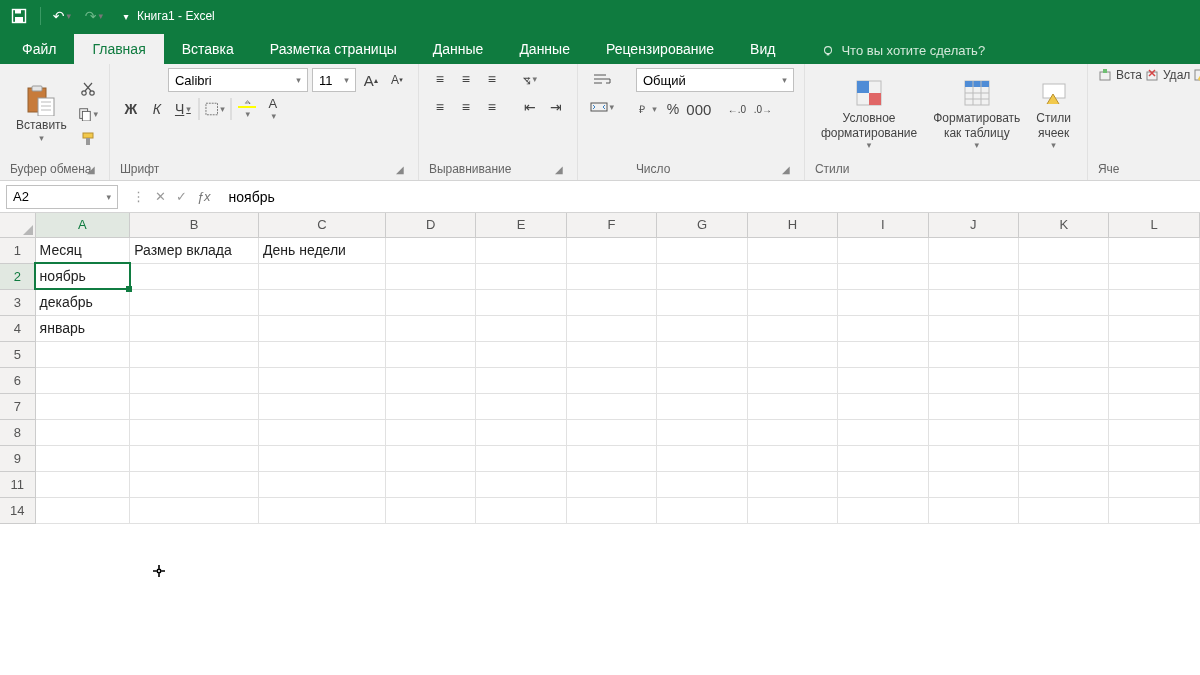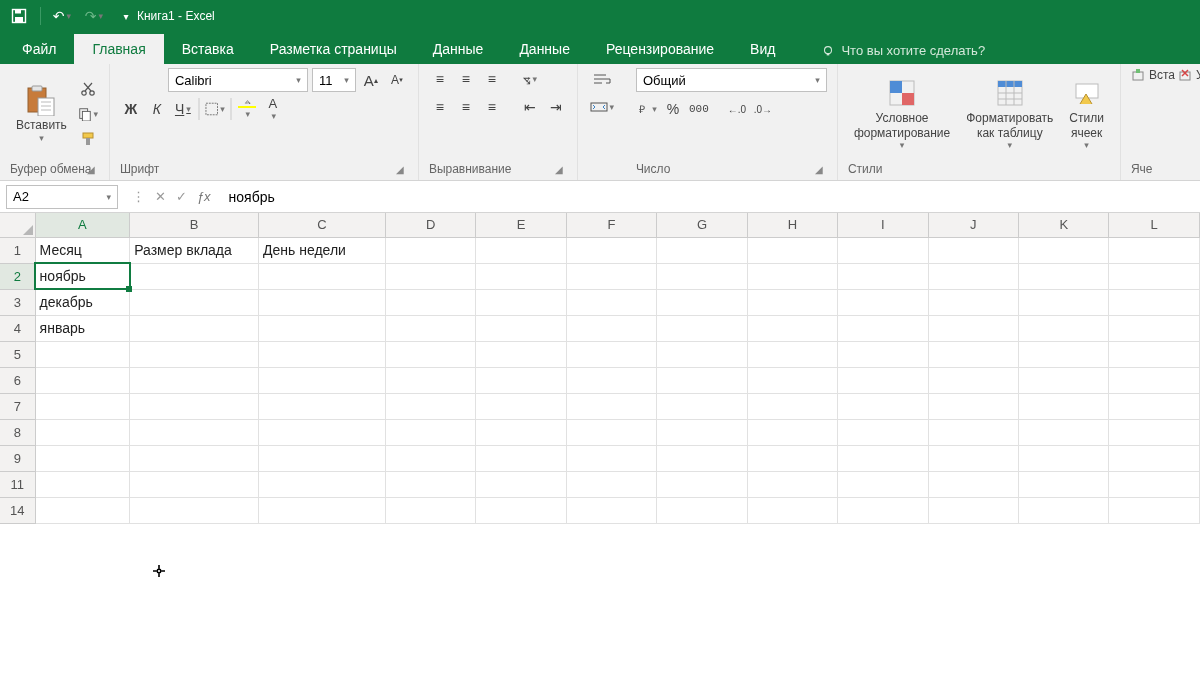--- a/index.html
+++ b/index.html
@@ -34,21 +34,21 @@
   .font-group .row { display: flex; align-items: center; gap: 4px; }
   .font-name { border: 1px solid #c0c0c0; background: #fff; height: 24px; width: 140px; display: flex; align-items: center; padding: 0 6px; font-size: 13px; justify-content: space-between; margin-left: 48px; }
   .font-size { border: 1px solid #c0c0c0; background: #fff; height: 24px; width: 44px; display: flex; align-items: center; padding: 0 6px; font-size: 13px; justify-content: space-between; }
   .sq { width: 22px; height: 22px; display: inline-flex; align-items: center; justify-content: center; font-size: 14px; color: #444; cursor: pointer; border: 1px solid transparent; }
   .bold { font-weight: bold; }
   .italic { font-style: italic; }
   .underline { text-decoration: underline; }
   .fill-bar { width: 18px; height: 4px; background: #ffff00; display: block; }
   .font-bar { width: 18px; height: 4px; background: #c00000; display: block; }
 
-  .number-format { border: 1px solid #c0c0c0; background: #fff; height: 24px; width: 191px; display: flex; align-items: center; padding: 0 6px; font-size: 13px; justify-content: space-between; }
+  .number-format { border: 1px solid #c0c0c0; background: #fff; height: 24px; width: 158px; display: flex; align-items: center; padding: 0 6px; font-size: 13px; justify-content: space-between; }
 
   
   .formula-bar { display: flex; align-items: center; border-bottom: 1px solid #d4d4d4; height: 32px; background: #fff; }
   .name-box { border: 1px solid #c0c0c0; width: 112px; height: 24px; margin: 0 4px 0 6px; display: flex; align-items: center; padding: 0 6px; font-size: 13px; background: #fff; justify-content: space-between; }
   .fx-btns { display: flex; align-items: center; gap: 10px; padding: 0 10px; color: #999; }
   .fx-label { font-style: italic; color: #777; }
   .formula-input { flex: 1; border: none; height: 24px; padding: 0 8px; font-size: 14px; outline: none; }
 
   
   .grid-wrap { position: relative; }
@@ -238,21 +238,21 @@
           <span>Общий</span>
           <span style="font-size:9px;color:#777;">▾</span>
         </div>
       <div style="display:flex;gap:4px;">
         <span class="sq dropdown-caret">
             <svg width="14" height="14" viewBox="0 0 14 14">
               <text x="2" y="11" font-size="11" fill="#555">₽</text>
             </svg>
           </span>
         <span class="sq">%</span>
-        <span class="sq" style="font-size:11px;font-family:Liberation Mono, monospace;">000</span>
+        <span class="sq" style="font-size:15px;">000</span>
         <span style="width:8px;"></span>
         <span class="sq" style="font-size:10px;">←.0</span>
         <span class="sq" style="font-size:10px;">.0→</span>
       </div>
     </div>
     <div class="group-label"><span>Число</span><span class="dlg-launcher">◢</span></div>
   </div>
 
   <div class="group">
     <div class="group-body">

